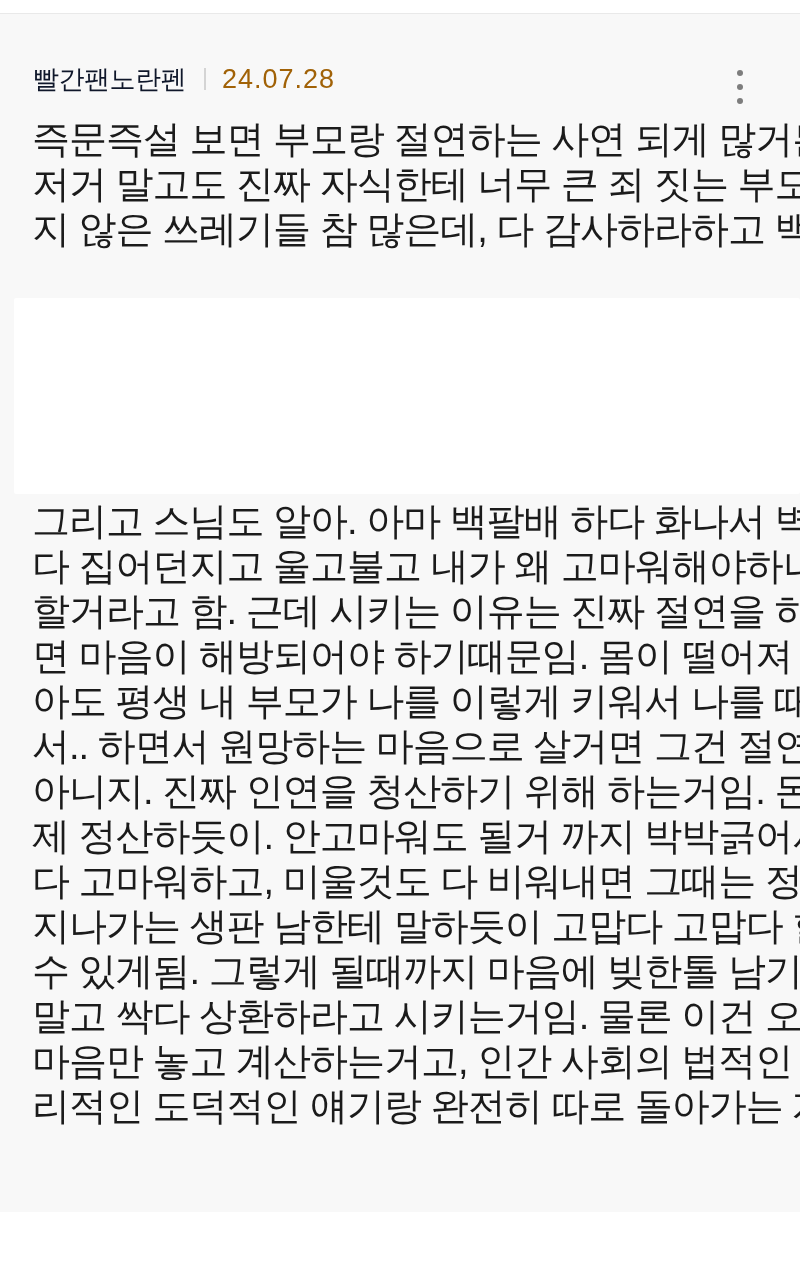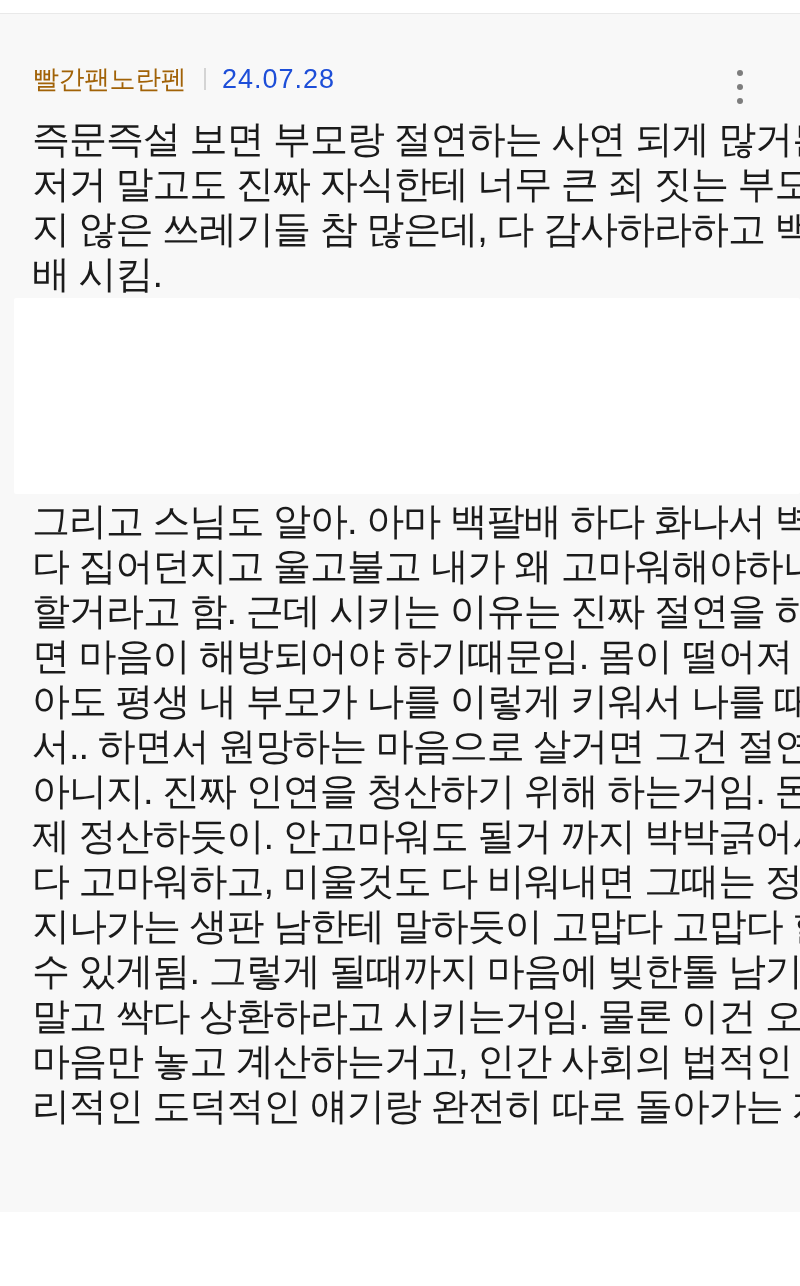--- a/index.html
+++ b/index.html
@@ -34,33 +34,33 @@
   .post-header {
     position: absolute;
     top: 48px;
     left: 33px;
     display: flex;
     align-items: center;
     height: 34px;
   }
   .author {
     font-size: 26px;
-    color: #a16207;
+    color: #0f172a;
     letter-spacing: -0.5px;
     line-height: 34px;
   }
   .header-sep {
     margin: 0 16px 0 18px;
     width: 2px;
     height: 22px;
     background: #d4d4d4;
   }
   .post-date {
     font-size: 27px;
-    color: #1d4ed8;
+    color: #a16207;
     letter-spacing: 1px;
     line-height: 34px;
   }
   .kebab {
     position: absolute;
     top: 56px;
     right: 56px;
     width: 8px;
     height: 34px;
     display: flex;
@@ -119,21 +119,20 @@
     <div class="kebab">
       <span class="dot"></span>
       <span class="dot"></span>
       <span class="dot"></span>
     </div>
 
     <div class="post-text para-1">
       <div class="line">즉문즉설 보면 부모랑 절연하는 사연 되게 많거든?</div>
       <div class="line">저거 말고도 진짜 자식한테 너무 큰 죄 짓는 부모같</div>
       <div class="line">지 않은 쓰레기들 참 많은데, 다 감사하라하고 백팔</div>
-      <div class="line">배 시킴.</div>
     </div>
 
     <div class="image-placeholder"></div>
 
     <div class="post-text para-2">
       <div class="line">그리고 스님도 알아. 아마 백팔배 하다 화나서 벽에</div>
       <div class="line">다 집어던지고 울고불고 내가 왜 고마워해야하냐고</div>
       <div class="line">할거라고 함. 근데 시키는 이유는 진짜 절연을 하려</div>
       <div class="line">면 마음이 해방되어야 하기때문임. 몸이 떨어져 살</div>
       <div class="line">아도 평생 내 부모가 나를 이렇게 키워서 나를 때려</div>

